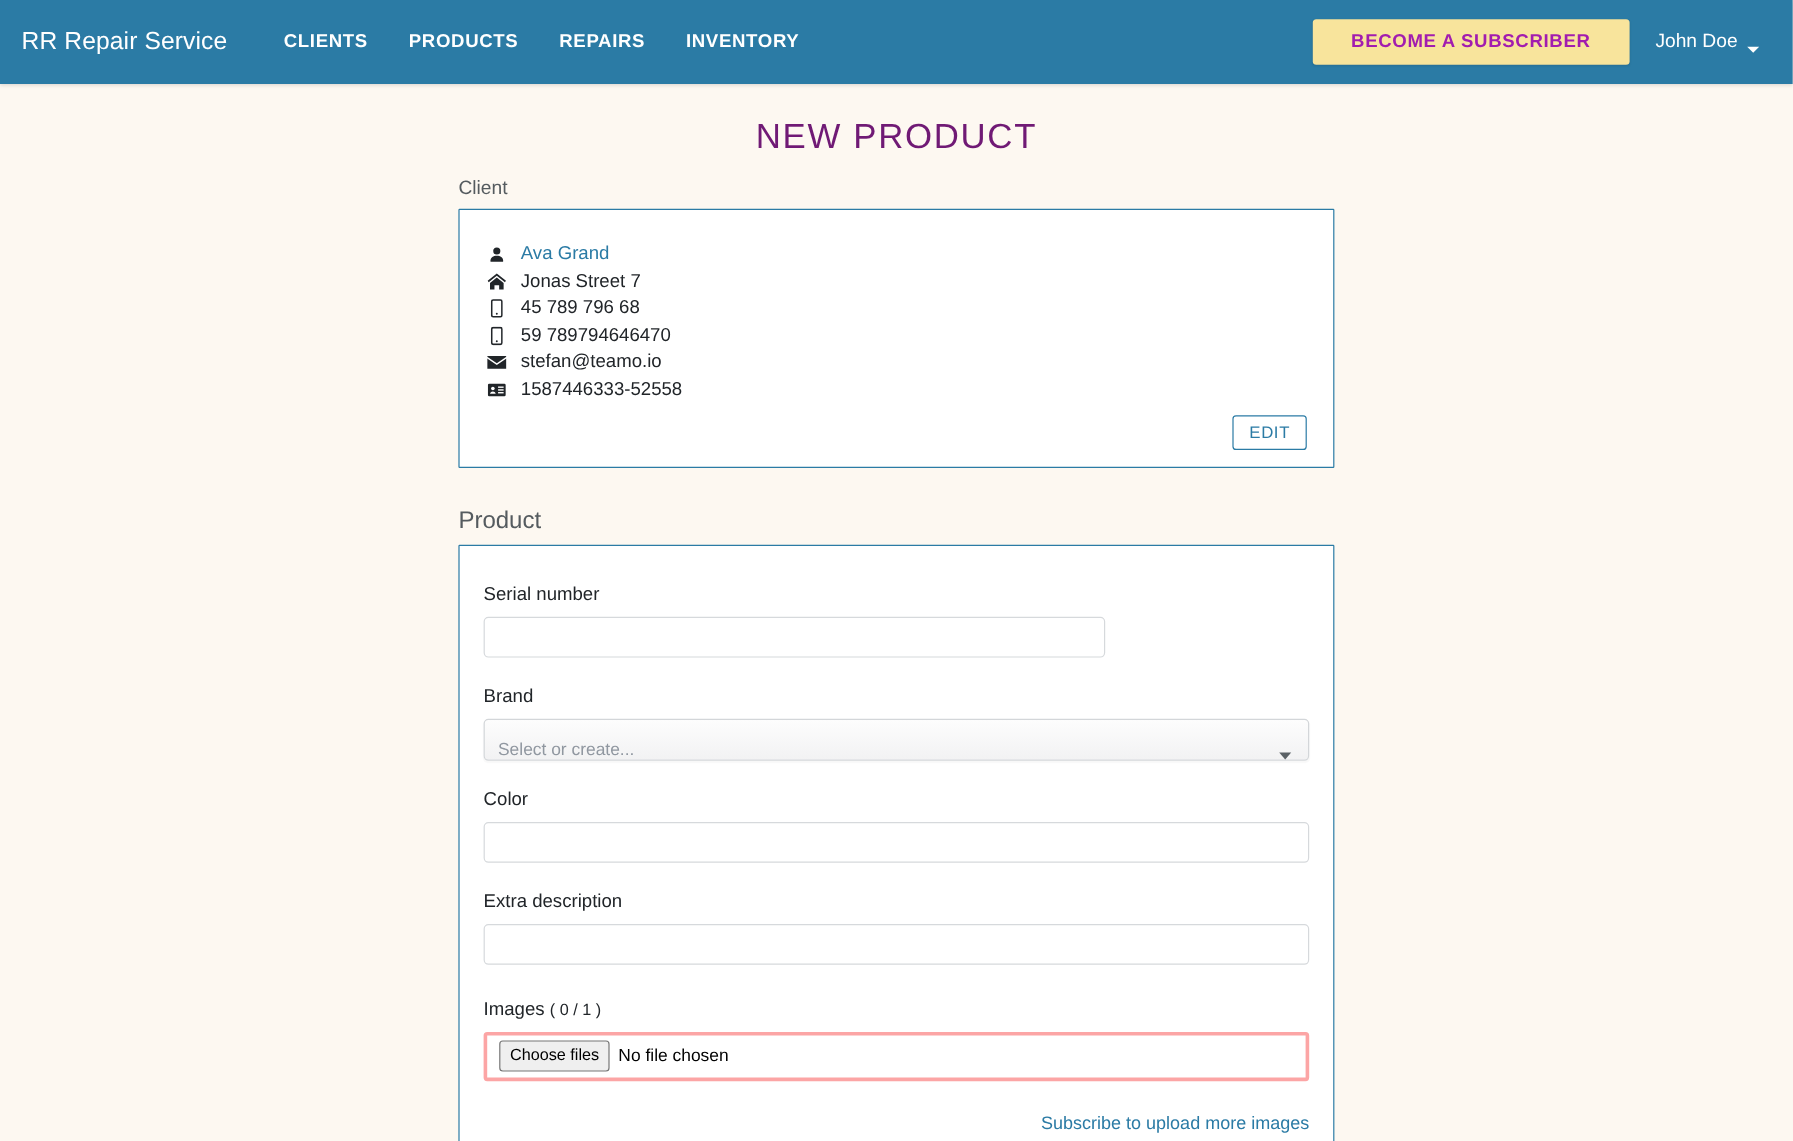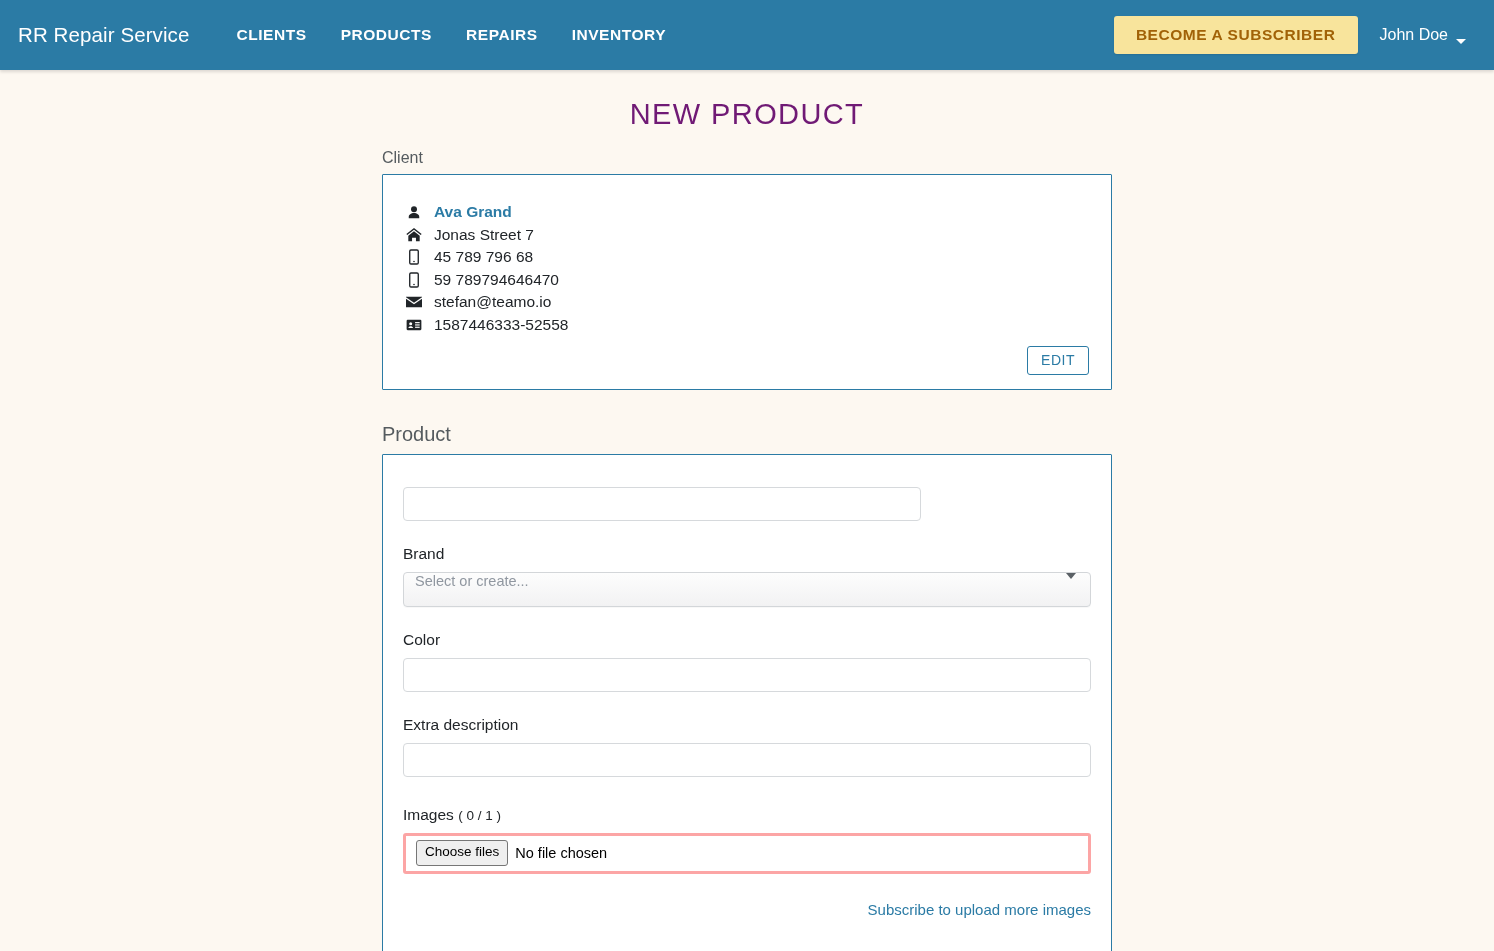--- a/index.html
+++ b/index.html
@@ -47,27 +47,27 @@
     cursor: pointer;
   }
   .nav-right {
     margin-left: auto;
     display: flex;
     align-items: center;
     gap: 0;
   }
   .subscriber-btn {
     background: #f8e49c;
-    color: #a16207;
+    color: #a21caf;
     font-size: 15.5px;
     font-weight: 600;
     letter-spacing: 0.55px;
     border: none;
     border-radius: 3px;
-    padding: 11px 22px 12px;
+    padding: 11px 32px 12px;
     cursor: pointer;
     font-family: inherit;
     line-height: 1;
     box-shadow: 0 1px 2px rgba(0,0,0,0.1);
   }
   .user-menu {
     color: #ffffff;
     font-size: 16px;
     padding: 0 12px 0 22px;
     display: flex;
@@ -123,21 +123,21 @@
     margin-bottom: 0.5px;
   }
   .client-line .ico {
     width: 18px;
     display: inline-flex;
     justify-content: center;
     align-items: center;
     color: #212529;
     flex: 0 0 18px;
   }
-  .client-name { color: #2b7ba5; cursor: pointer; font-weight: bold; }
+  .client-name { color: #2b7ba5; cursor: pointer; }
   .edit-row { display: flex; justify-content: flex-end; margin-top: 10px; }
   .edit-btn {
     border: 1px solid #2b7ba5;
     background: transparent;
     color: #2b7ba5;
     font-family: inherit;
     font-size: 14px;
     letter-spacing: 0.5px;
     padding: 6px 13px 7px;
     border-radius: 3px;
@@ -177,21 +177,21 @@
   .gap-24 { height: 24px; }
   .gap-29 { height: 29px; }
 
   .select-box {
     position: relative;
     height: 35px;
     border: 1px solid #d3d6d9;
     border-radius: 4px;
     background: linear-gradient(180deg, #fdfdfd 0%, #f2f2f3 100%);
     display: flex;
-    align-items: flex-start;
+    align-items: flex-end;
     padding: 0 11px;
     cursor: pointer;
     box-shadow: 0 1px 1px rgba(0,0,0,0.03);
   }
   .select-placeholder {
     font-size: 14.5px;
     color: #9097a0;
   }
   .select-caret {
     position: absolute;
@@ -334,20 +334,21 @@
     </div>
   </div>
 
   <div class="spacer"></div>
 
   <div class="section-label product">Product</div>
 
   <div class="card product-card">
 
     <div class="field">
+      <label class="field-label">Serial number</label>
       <input class="text-input narrow" type="text" placeholder="" style="">
     </div>
 
     <div class="gap-24"></div>
 
     <div class="field">
       <label class="field-label">Brand</label>
       <div class="select-box">
         <span class="select-placeholder">Select or create...</span>
         <span class="select-caret"></span>

